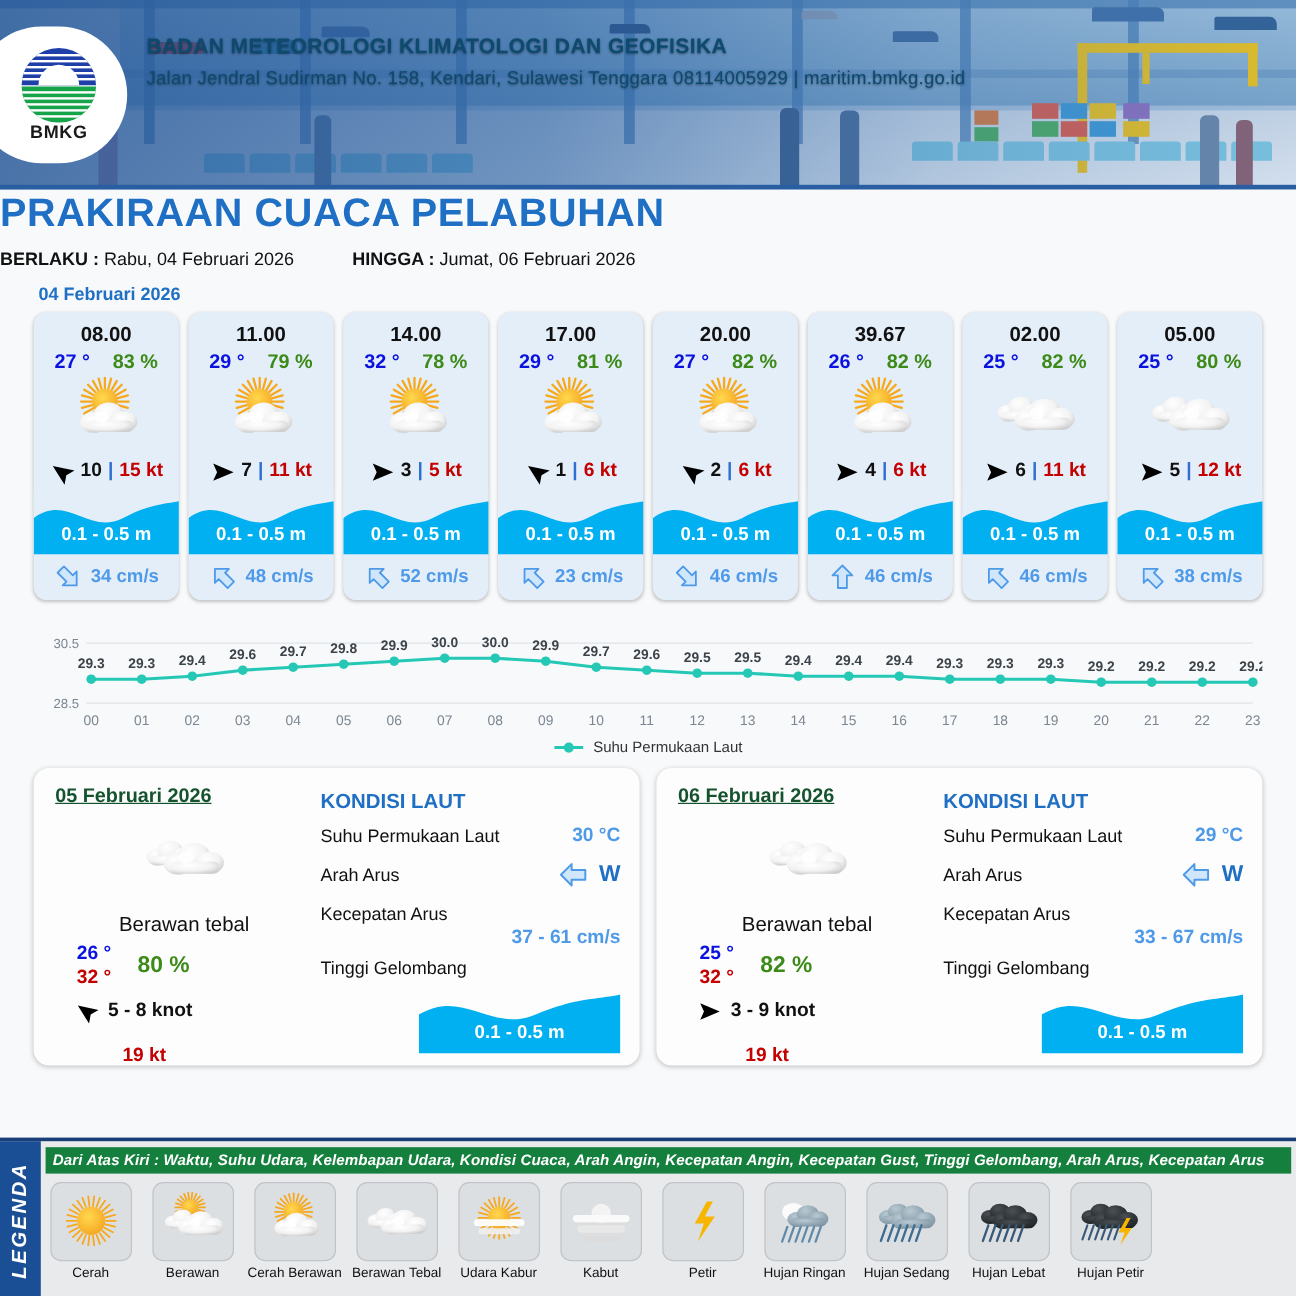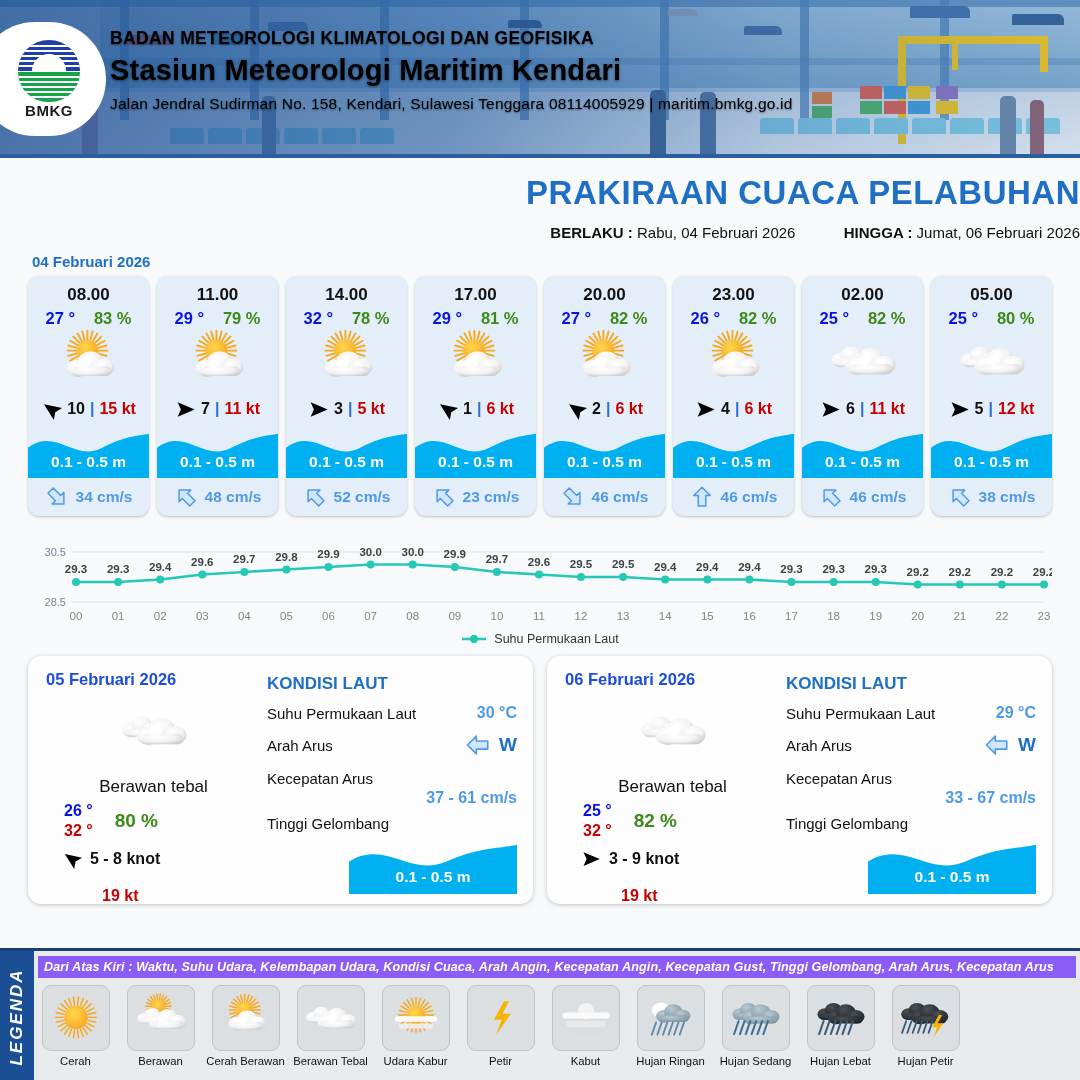--- a/index.html
+++ b/index.html
@@ -47,30 +47,30 @@
   .logo-top{ position:absolute; left:0; top:0; width:62px; height:31px;
     background:#1f3fa8; border-radius:31px 31px 0 0; overflow:hidden; }
   .logo-top i{ position:absolute; left:0; width:62px; height:2px; background:#fff; display:block; }
   .logo-arc{ position:absolute; left:14px; bottom:0; width:34px; height:17px;
     background:#fff; border-radius:17px 17px 0 0; }
   .logo-bot{ position:absolute; left:0; top:32px; width:62px; height:30px;
     background:#16a34a; border-radius:0 0 31px 31px; overflow:hidden; }
   .logo-bot i{ position:absolute; left:0; width:62px; height:2px; background:#fff; display:block; }
   .logo-text{ font-size:15px; font-weight:bold; color:#1a1a1a; margin-left:14px; letter-spacing:.5px; }
 
-  .hdr-text{ position:absolute; left:110px; top:28px; z-index:4; color:#000000; }
+  .hdr-text{ position:absolute; left:122px; top:28px; z-index:4; color:#0c4a6e; }
   .hdr-line1{ font-size:17.5px; font-weight:bold; letter-spacing:.35px;
     text-shadow:0 1px 2px rgba(0,0,0,.45); }
   .hdr-line2{ font-size:29px; font-weight:bold; margin-top:5px; letter-spacing:.2px;
     text-shadow:0 1px 3px rgba(0,0,0,.5); }
   .hdr-line3{ font-size:15.5px; margin-top:8px; letter-spacing:.2px;
     text-shadow:0 1px 2px rgba(0,0,0,.45); }
 
   
-  .title-zone{ text-align:right; padding-top:16px; }
+  .title-zone{ text-align:left; }
   .t-main{ font-size:33px; font-weight:bold; color:#1f6fc4; letter-spacing:.5px;
     text-shadow:1px 1px 0 rgba(255,255,255,.9); }
   .t-sub{ font-size:22px; font-weight:bold; color:#4b9fe0; margin-top:6px; }
   .t-range{ margin-top:12px; font-size:15px; color:#111; }
   .t-range .lab{ font-weight:bold; }
   .t-range .gap{ display:inline-block; width:40px; }
 
   .daylabel{ margin:12px 0 0 32px; font-size:15px; font-weight:bold; color:#1f6fc4; }
 
   
@@ -106,21 +106,21 @@
 
   
   .panels{ display:flex; gap:14px; padding:10px 28px 0 28px; }
   .panel{
     flex:1; background:#fdfdfd; border-radius:13px;
     box-shadow:0 1px 4px rgba(0,0,0,.22);
     padding:14px 16px 14px 18px;
     display:flex; height:248px; position:relative;
   }
   .p-left{ width:215px; position:relative; }
-  .p-date{ font-size:16.5px; font-weight:bold; color:#1d4ed8; }
+  .p-date{ font-size:16.5px; font-weight:bold; color:#14532d;text-decoration:underline; }
   .p-icon{ height:64px; display:flex; align-items:center; justify-content:center; margin-top:10px; }
   .p-cond{ font-size:17px; color:#111; margin-top:14px; text-align:center; }
   .p-tr{ display:flex; align-items:center; gap:22px; margin-top:4px; padding-left:18px; }
   .p-temps{ line-height:1.25; }
   .p-tmin{ font-size:16px; font-weight:bold; color:#0a12e0; }
   .p-tmax{ font-size:16px; font-weight:bold; color:#c40000; }
   .p-hum{ font-size:19px; font-weight:bold; color:#3c8a18; }
   .p-wind{ display:flex; align-items:center; gap:8px; margin-top:8px; padding-left:16px; }
   .p-windtxt{ font-size:16px; font-weight:bold; color:#111; }
   .p-gust{ font-size:16px; font-weight:bold; color:#c40000; margin-top:18px; padding-left:56px; }
@@ -146,21 +146,21 @@
     position:absolute; left:0; top:0; width:34px; height:132px;
     background:#1a4f96;
     display:flex; align-items:center; justify-content:center;
   }
   .legend-side span{
     transform:rotate(-90deg); white-space:nowrap;
     color:#fff; font-weight:bold; font-style:italic; font-size:17px; letter-spacing:2px;
   }
   .legend-note{
     position:absolute; left:38px; top:5px; right:4px;
-    background:#8b5cf6; color:#fff; font-style:italic; font-weight:bold;
+    background:#15803d; color:#fff; font-style:italic; font-weight:bold;
     font-size:12.6px; padding:4px 6px; letter-spacing:.1px;
   }
   .legend-items{
     position:absolute; left:36px; top:34px; right:2px;
     display:flex; gap:6px;
   }
   .leg-item{ width:79px; text-align:center; }
   .leg-box{
     width:68px; height:66px; margin:0 auto;
     background:#dcdfe2; border:1px solid #bfc4c9; border-radius:9px;
@@ -253,21 +253,20 @@
           <i style="top:14px;"></i>
         <i style="top:19px;"></i>
           <i style="top:24px;"></i>
       </div>
     </div>
     <div class="logo-text">BMKG</div>
   </div>
 
   <div class="hdr-text">
     <div class="hdr-line1">BADAN METEOROLOGI KLIMATOLOGI DAN GEOFISIKA</div>
-    <div class="hdr-line2">Stasiun Meteorologi Maritim Kendari</div>
     <div class="hdr-line3">Jalan Jendral Sudirman No. 158, Kendari, Sulawesi Tenggara  08114005929 | maritim.bmkg.go.id</div>
   </div>
 </div>
 
 <div class="title-zone">
   <div class="t-main">PRAKIRAAN CUACA PELABUHAN</div>
   <div class="t-range">
     <span class="lab">BERLAKU :</span>
     <span>Rabu, 04 Februari 2026</span>
     <span class="gap"></span>
@@ -707,21 +706,21 @@
     <div class="c-cur">
       <span style="display:flex">
           <svg width="24" height="24" viewBox="0 0 32 32" style="transform:rotate(45deg)">
     <polygon points="29,16 18,5 18,11 4,11 4,21 18,21 18,27" fill="#cfe6fb" stroke="#4f9ae8" stroke-width="2" stroke-linejoin="round"></polygon>
           </svg>
         </span>
       <span class="c-curtxt">46 cm/s</span>
     </div>
     </div>
     <div class="card">
-    <div class="c-time">23.00</div>
+    <div class="c-time">39.67</div>
     <div class="c-row2">
       <span class="c-temp">26 °</span>
       <span class="c-hum">82 %</span>
     </div>
     <div class="c-icon">
         <svg width="92" height="62" viewBox="0 0 100 78">
           <defs>
     <radialGradient id="cg" cx="38%" cy="32%" r="72%">
       <stop offset="0%" stop-color="#ffffff"></stop>
               <stop offset="62%" stop-color="#f2f2f2"></stop>
@@ -1503,26 +1502,27 @@
     </radialGradient>
     <radialGradient id="dg" cx="38%" cy="30%" r="75%">
       <stop offset="0%" stop-color="#4a5055"></stop>
                 <stop offset="100%" stop-color="#1e2326"></stop>
     </radialGradient>
     <radialGradient id="bg2" cx="38%" cy="30%" r="75%">
       <stop offset="0%" stop-color="#b8c9d2"></stop>
                 <stop offset="100%" stop-color="#7e95a3"></stop>
     </radialGradient>
   </defs>
-            <g transform="translate(36,12) scale(1.35)">
-              <polygon points="14,0 2,22 11,22 5,40 22,15 12,15 20,0" fill="#f7b500"></polygon>
-            </g>
+            <circle cx="50" cy="28" r="13" fill="#f3f3f3"></circle>
+            <rect x="12" y="30" width="76" height="10" rx="5" fill="#fafafa"></rect>
+            <rect x="18" y="44" width="64" height="10" rx="5" fill="#e8e8e8"></rect>
+            <rect x="26" y="58" width="48" height="8" rx="4" fill="#dcdcdc"></rect>
           </svg>
         </div>
-    <div class="leg-lab">Petir</div>
+    <div class="leg-lab">Kabut</div>
       </div>
       <div class="leg-item">
     <div class="leg-box">
           <svg width="62" height="58" viewBox="0 0 100 78">
             <defs>
     <radialGradient id="cg" cx="38%" cy="32%" r="72%">
       <stop offset="0%" stop-color="#ffffff"></stop>
                 <stop offset="62%" stop-color="#f2f2f2"></stop>
                 <stop offset="100%" stop-color="#cfcfcf"></stop>
     </radialGradient>
@@ -1532,27 +1532,26 @@
     </radialGradient>
     <radialGradient id="dg" cx="38%" cy="30%" r="75%">
       <stop offset="0%" stop-color="#4a5055"></stop>
                 <stop offset="100%" stop-color="#1e2326"></stop>
     </radialGradient>
     <radialGradient id="bg2" cx="38%" cy="30%" r="75%">
       <stop offset="0%" stop-color="#b8c9d2"></stop>
                 <stop offset="100%" stop-color="#7e95a3"></stop>
     </radialGradient>
   </defs>
-            <circle cx="50" cy="28" r="13" fill="#f3f3f3"></circle>
-            <rect x="12" y="30" width="76" height="10" rx="5" fill="#fafafa"></rect>
-            <rect x="18" y="44" width="64" height="10" rx="5" fill="#e8e8e8"></rect>
-            <rect x="26" y="58" width="48" height="8" rx="4" fill="#dcdcdc"></rect>
+            <g transform="translate(36,12) scale(1.35)">
+              <polygon points="14,0 2,22 11,22 5,40 22,15 12,15 20,0" fill="#f7b500"></polygon>
+            </g>
           </svg>
         </div>
-    <div class="leg-lab">Kabut</div>
+    <div class="leg-lab">Petir</div>
       </div>
       <div class="leg-item">
     <div class="leg-box">
           <svg width="62" height="58" viewBox="0 0 100 78">
             <defs>
     <radialGradient id="cg" cx="38%" cy="32%" r="72%">
       <stop offset="0%" stop-color="#ffffff"></stop>
                 <stop offset="62%" stop-color="#f2f2f2"></stop>
                 <stop offset="100%" stop-color="#cfcfcf"></stop>
     </radialGradient>

